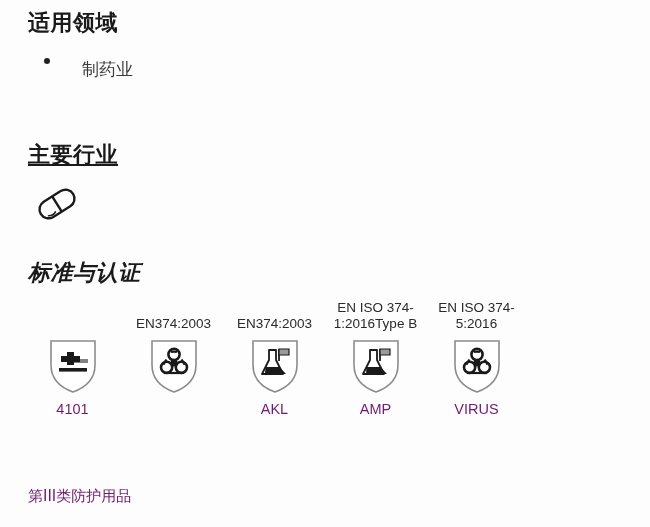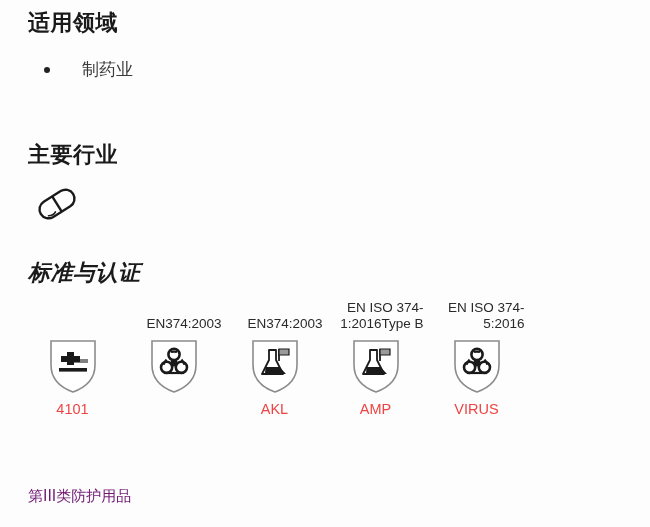--- a/index.html
+++ b/index.html
@@ -27,35 +27,35 @@
     position: absolute;
     left: 28px;
     font-family: "DejaVu Sans", "Liberation Sans", sans-serif;
     font-weight: bold;
     font-size: 22px;
     letter-spacing: 0.5px;
     color: #1a1a1a;
     white-space: nowrap;
   }
   #h-application { top: 8px; }
-  #h-industry    { top: 140px; }
+  #h-industry    { top: 140px; text-decoration: underline; }
   #h-standards   { top: 258px; font-style: italic; }
 
   
   .bullet-list {
     position: absolute;
     left: 28px;
     top: 58px;
     margin: 0;
     padding: 0;
     list-style: none;
   }
   .bullet-item {
     display: flex;
-    align-items: center;
+    align-items: flex-start;
     font-size: 17px;
     color: #3a3a3a;
     line-height: 1.4;
   }
   .bullet-dot {
     width: 6px;
     height: 6px;
     background: #222;
     border-radius: 50%;
     margin-left: 16px;
@@ -87,34 +87,34 @@
   .cert-col {
     width: 101px;
     display: flex;
     flex-direction: column;
     align-items: center;
   }
   .cert-standard {
     font-size: 13.5px;
     line-height: 16px;
     color: #2a2a2a;
-    text-align: right;
+    text-align: center;
     width: 96px;
     word-break: break-word;
     margin-bottom: 5px;
   }
   .cert-shield-wrap {
     height: 58px;
     display: flex;
     align-items: flex-start;
     justify-content: center;
   }
   .cert-caption {
     font-size: 14.5px;
-    color: #ef4444;
+    color: #701a75;
     margin-top: 6px;
     min-height: 17px;
     line-height: 17px;
   }
 
   
   .footer-note {
     position: absolute;
     left: 28px;
     top: 487px;

